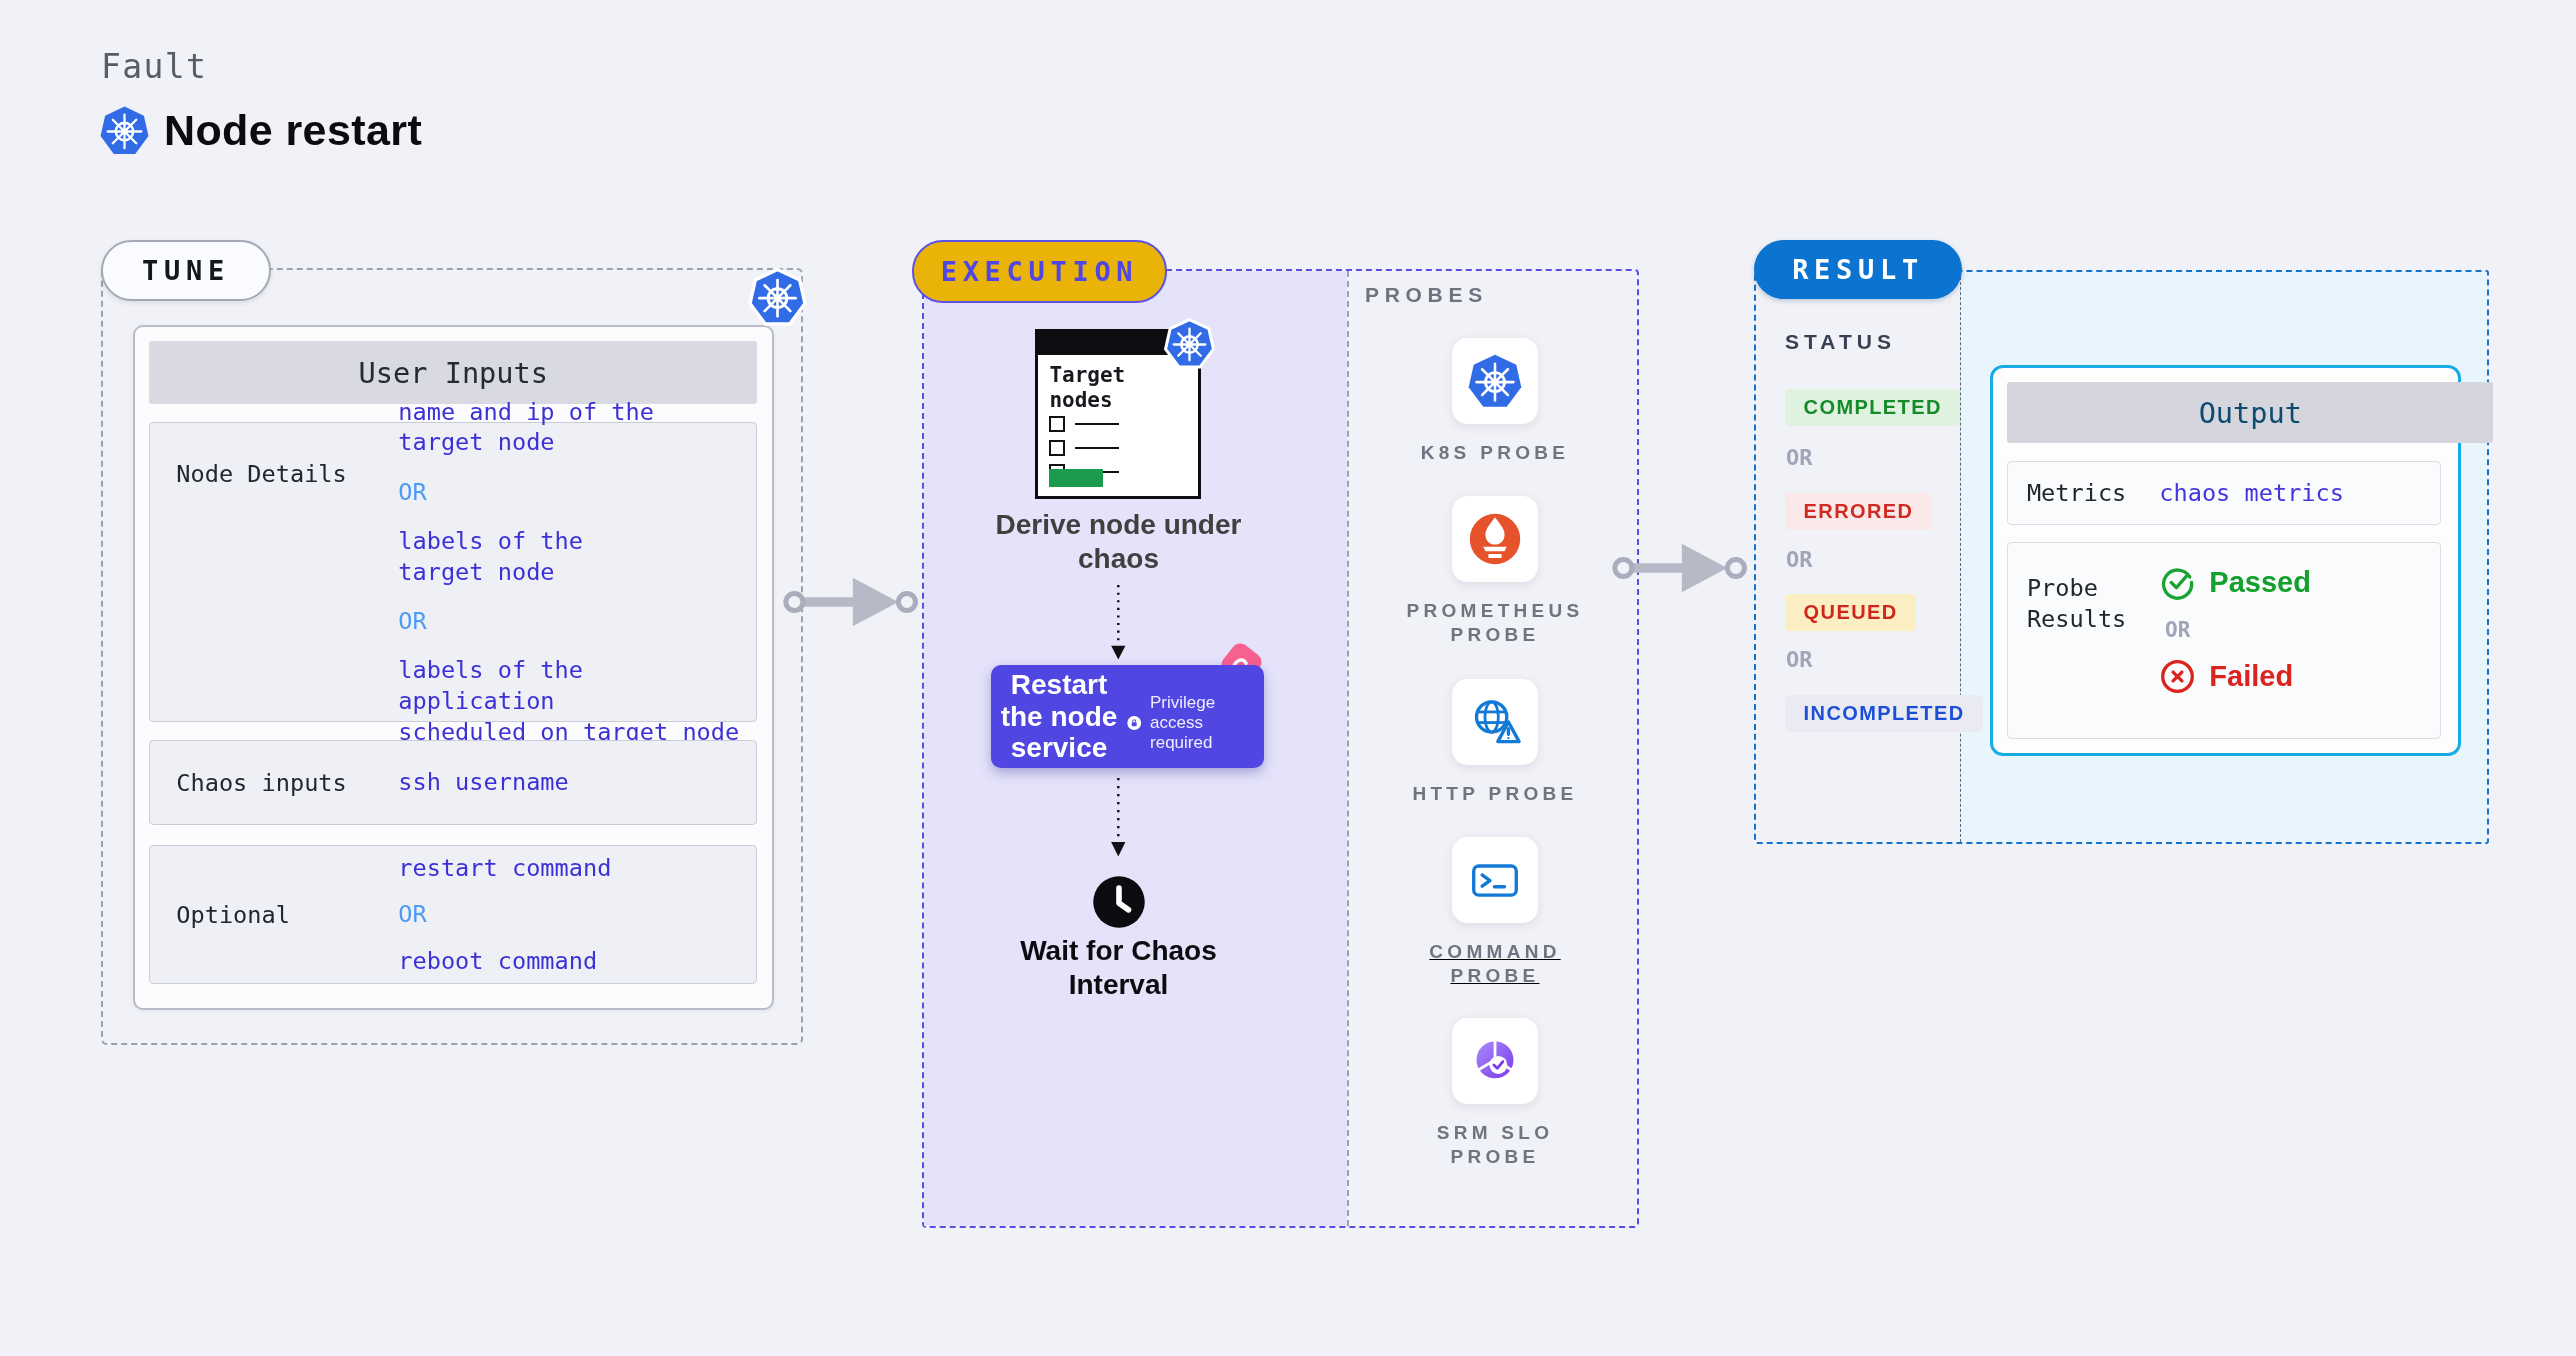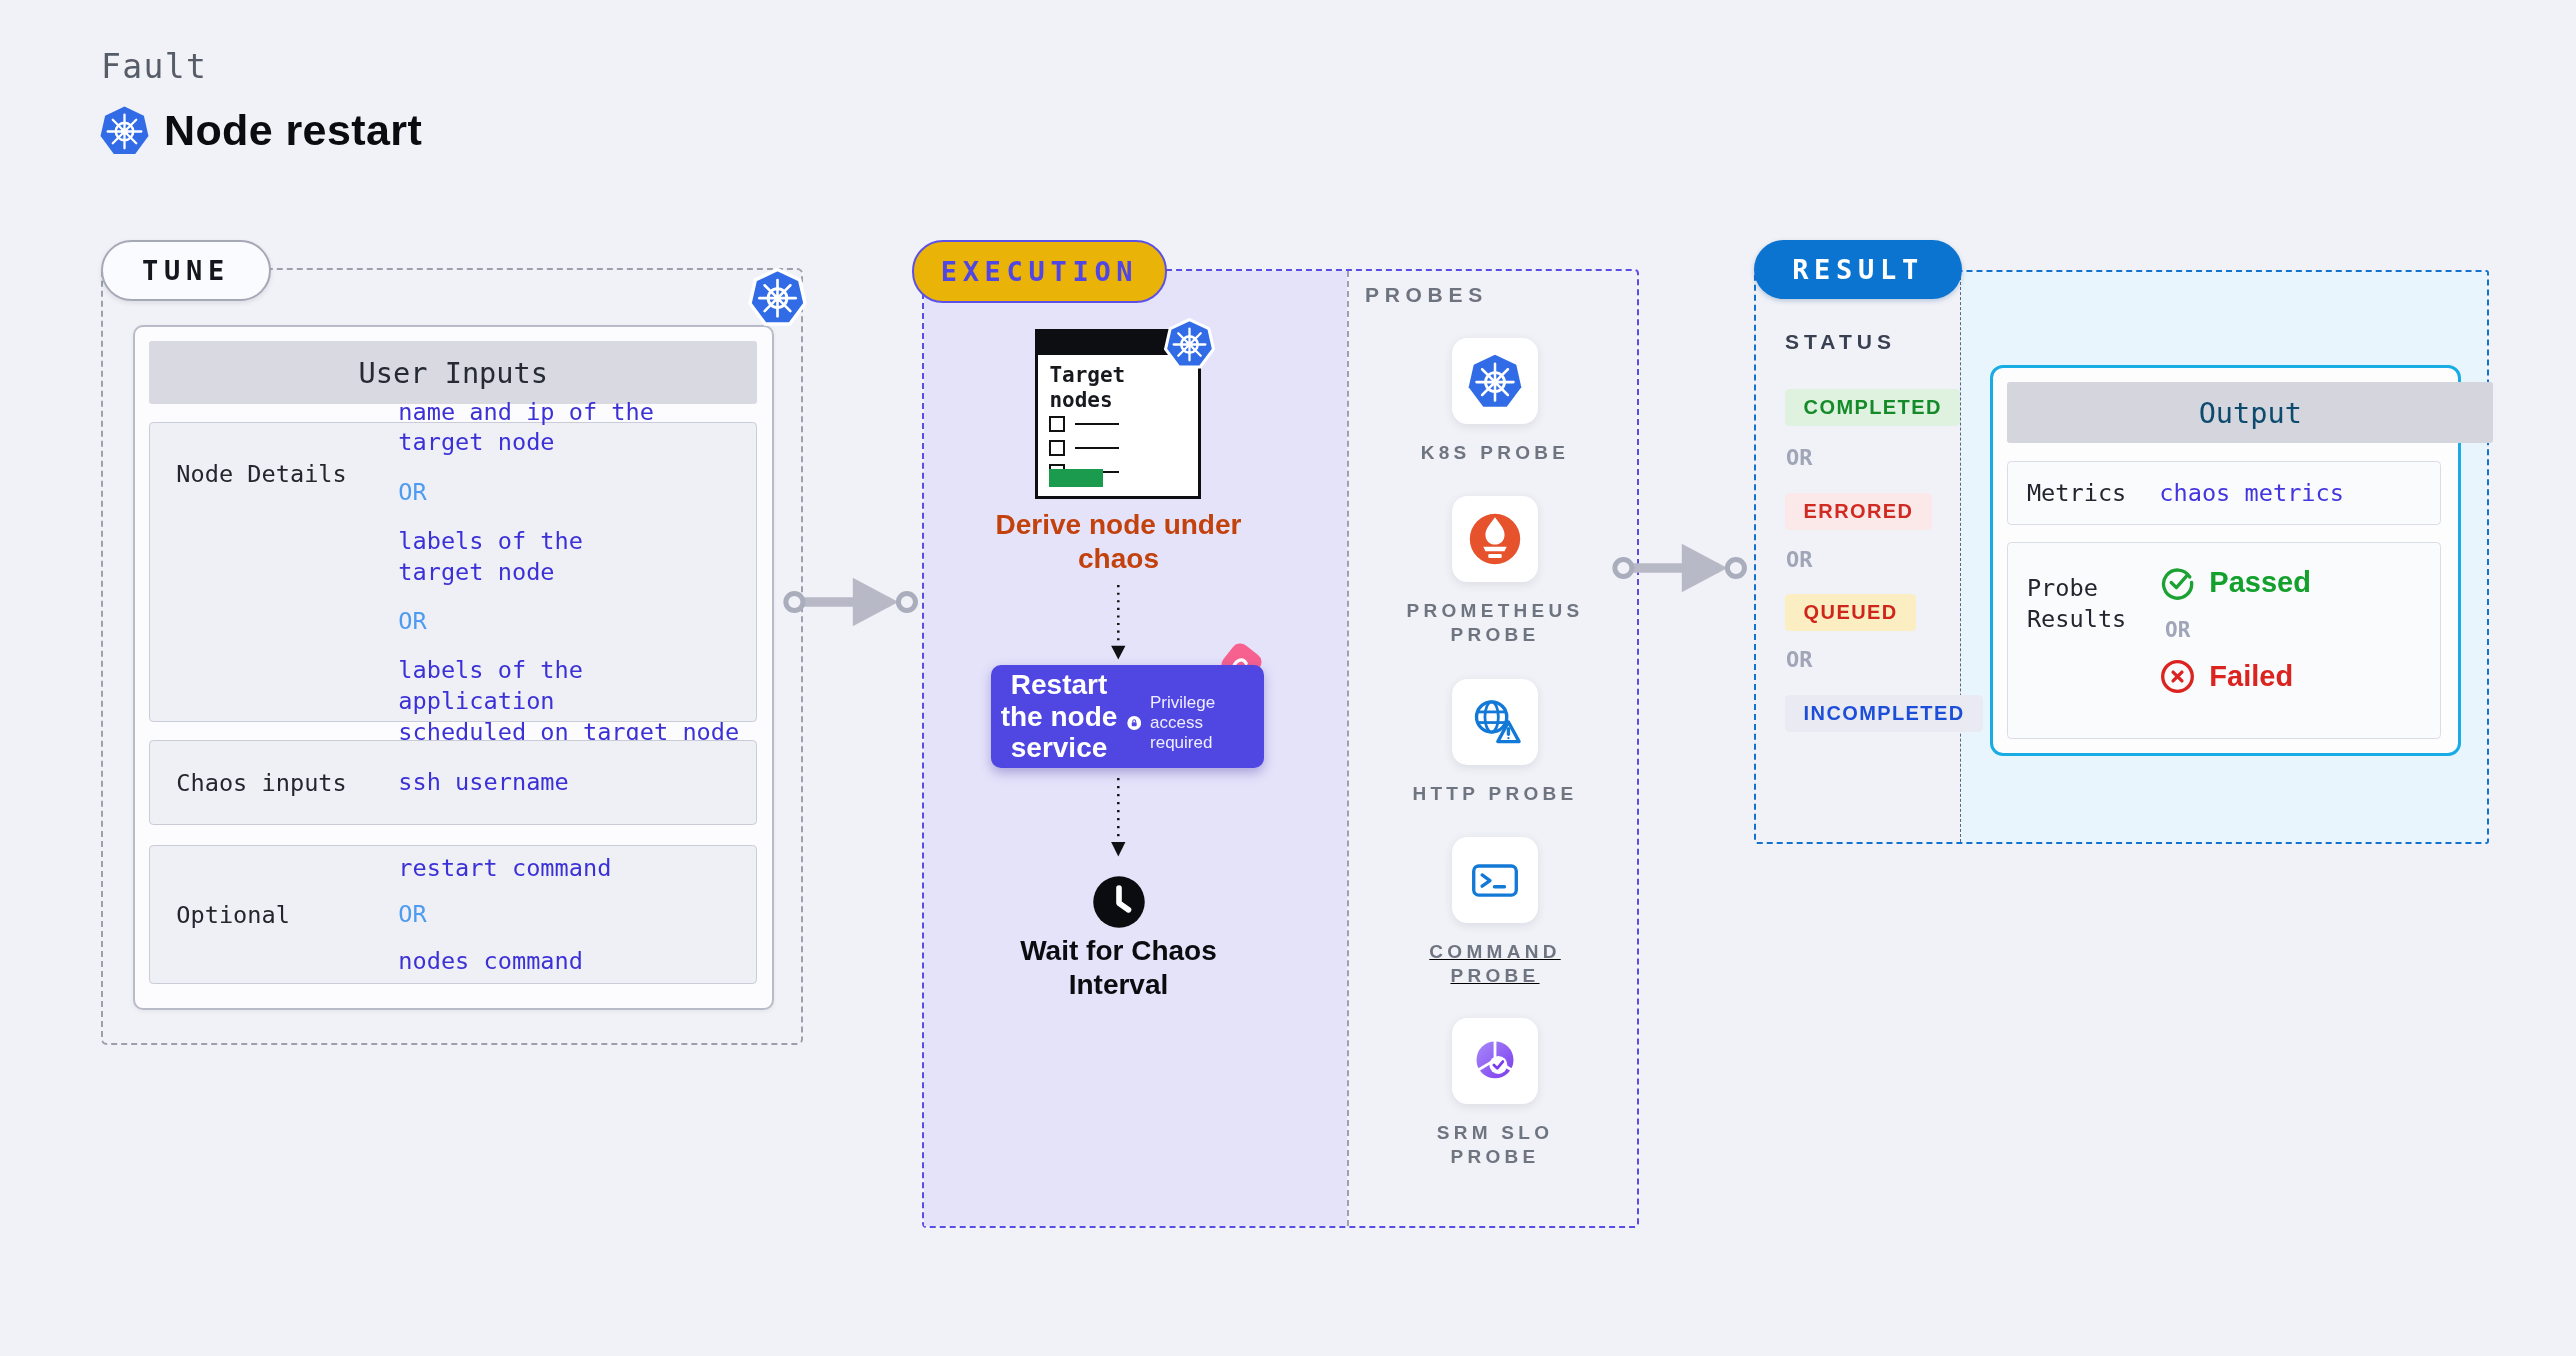--- a/index.html
+++ b/index.html
@@ -56,21 +56,21 @@
   .target-graphic{position:absolute;left:1035px;top:329px;width:166px;height:170px;background:#FFFFFF;border:3.6px solid #0D0E11;box-sizing:border-box;}
   .target-topbar{position:absolute;left:0;right:0;top:0;height:23px;background:#0D0E11;}
   .target-title{position:absolute;left:11.4px;top:31px;font-family:"DejaVu Sans Mono",monospace;font-weight:700;font-size:21px;line-height:1.2;color:#17191E;}
   .target-list{position:absolute;left:11.4px;top:84px;display:flex;flex-direction:column;gap:7.9px;}
   .target-item{display:flex;align-items:center;gap:10px;}
   .target-checkbox{width:12px;height:12px;border:2.1px solid #111;}
   .target-line{width:44px;height:2.1px;background:#111;}
   .target-greenbar{position:absolute;left:11.4px;top:137px;width:54px;height:18px;background:#1B9B4D;}
   .graphic-k8s{position:absolute;left:1164px;top:317px;width:51px;height:53px;z-index:3;}
 
-  .derive-caption{position:absolute;left:990px;top:508px;width:257px;text-align:center;font-size:28px;line-height:1.22;font-weight:700;color:#c2410c;}
+  .derive-caption{position:absolute;left:990px;top:508px;width:257px;text-align:center;font-size:28px;line-height:1.22;font-weight:700;color:#404040;}
   .wait-caption{position:absolute;left:997px;top:934px;width:243px;text-align:center;font-size:28px;line-height:1.22;font-weight:700;color:#0A0C10;}
   .dotted-arrow{position:absolute;width:18.6px;}
   .dotted-a{left:1109px;top:585px;height:76px;}
   .dotted-b{left:1109px;top:778px;height:80px;}
   .clock-icon{position:absolute;left:1091px;top:874px;width:56px;height:56px;}
 
   .chaos-badge{position:absolute;left:1218px;top:640px;width:47px;height:47px;z-index:1;}
   .restart-btn{position:absolute;left:991px;top:665px;width:273px;height:103px;background:#5046E1;border-radius:10px;z-index:2;
         box-shadow:0 4.3px 11.4px rgba(54,47,160,.35);display:flex;flex-direction:row;align-items:center;justify-content:center;}
   .restart-title{font-size:28px;line-height:1.12;font-weight:700;color:#FFFFFF;text-align:center;}
@@ -261,21 +261,21 @@
       <div class="tune-row-values">
         <div class="tv value">ssh username</div>
       </div>
     </div>
 
     <div class="tune-row tune-row-3">
       <div class="tune-row-label">Optional</div>
       <div class="tune-row-values" style="gap:15.7px;">
         <div class="tv value">restart command</div>
         <div class="tv or">OR</div>
-        <div class="tv value">nodes command</div>
+        <div class="tv value">reboot command</div>
       </div>
     </div>
   </div>
 
   <svg class="stage-arrow arrow-1" viewBox="0 0 205 92" width="146" height="66">
       <use href="#sym-stage-arrow"></use>
     </svg>
 
   <div class="exec-box">
     <div class="exec-fill"></div>

